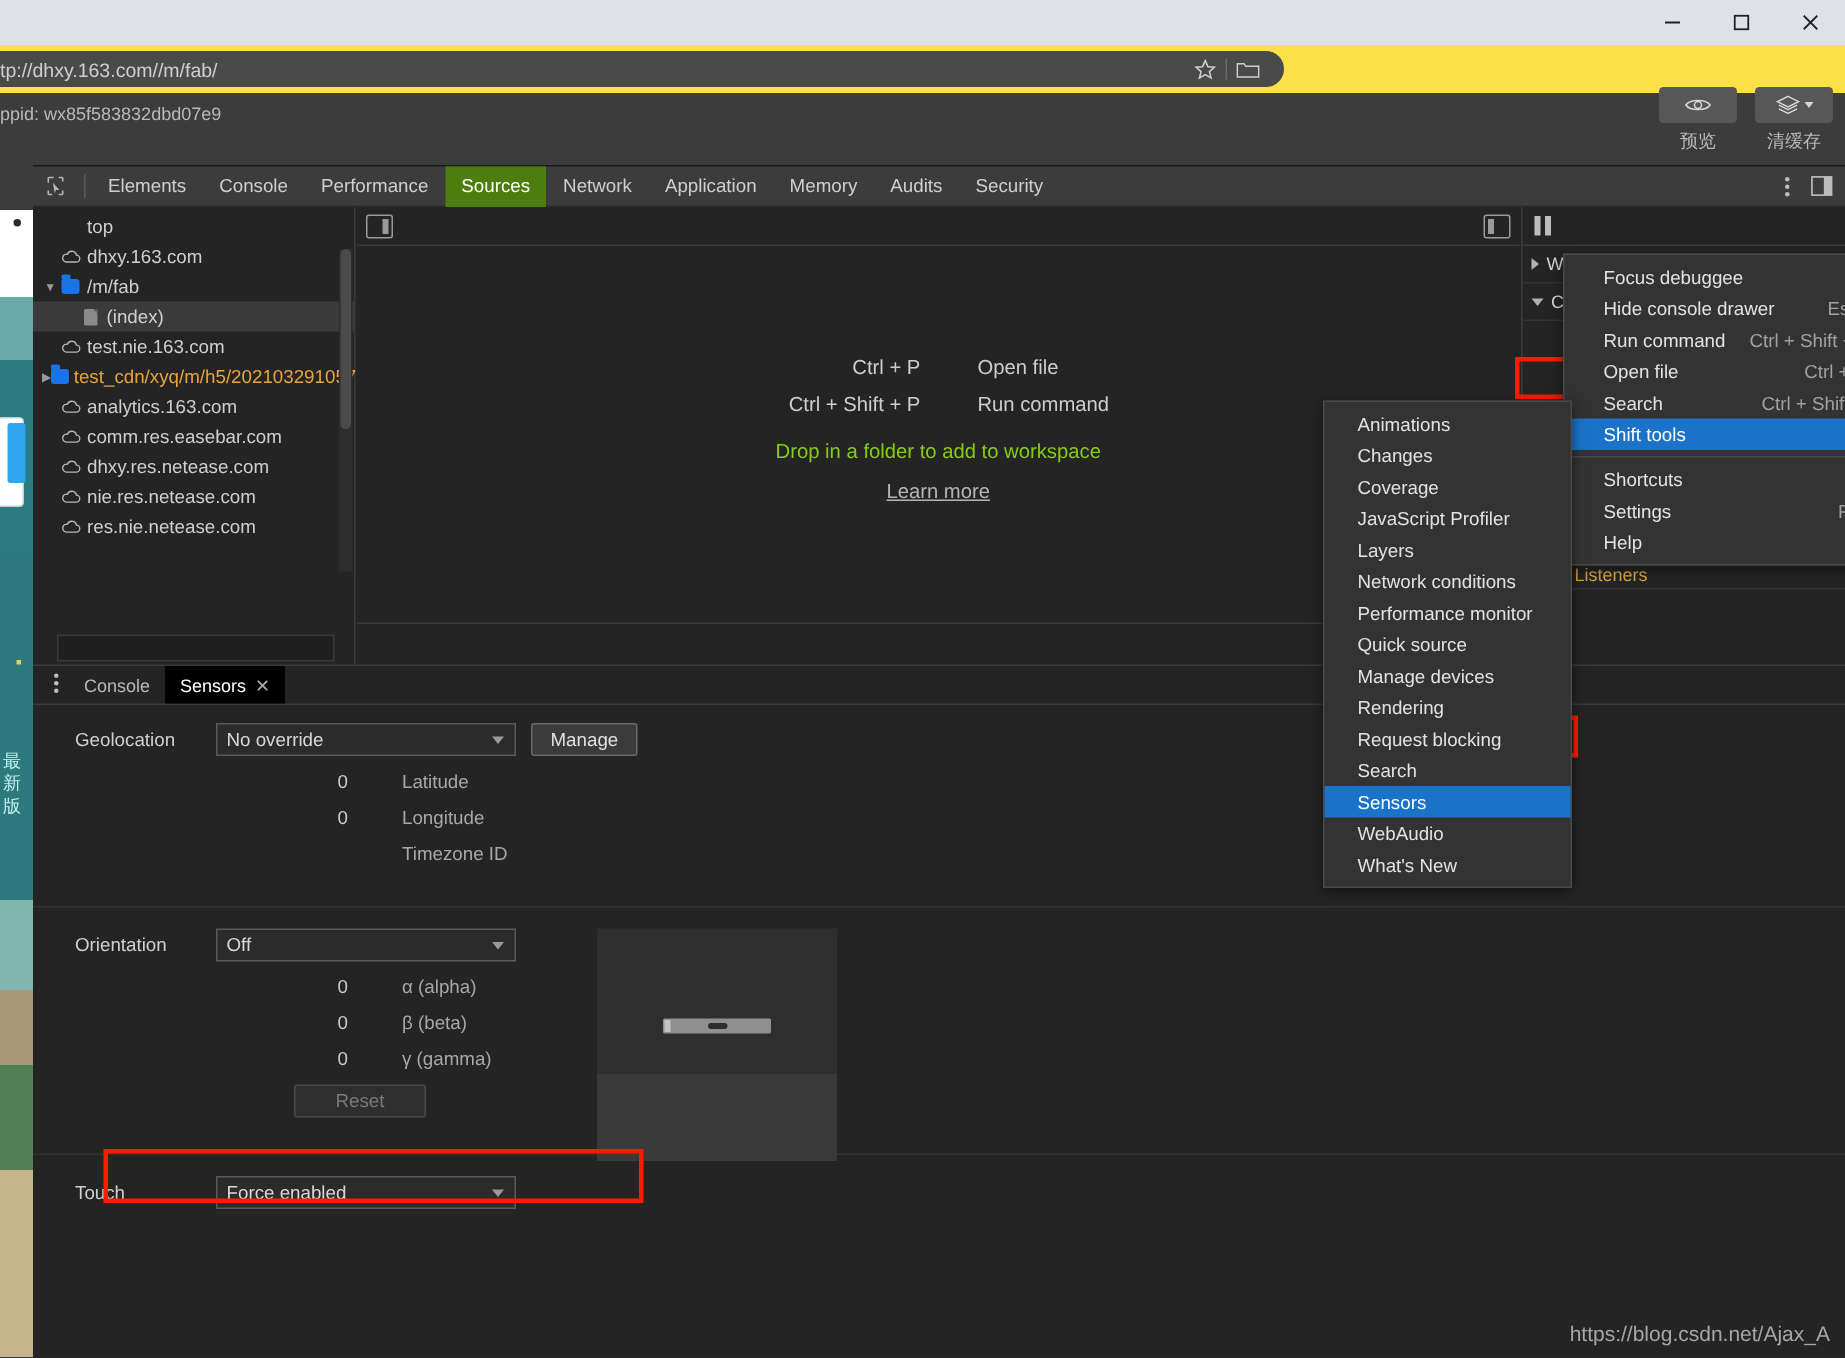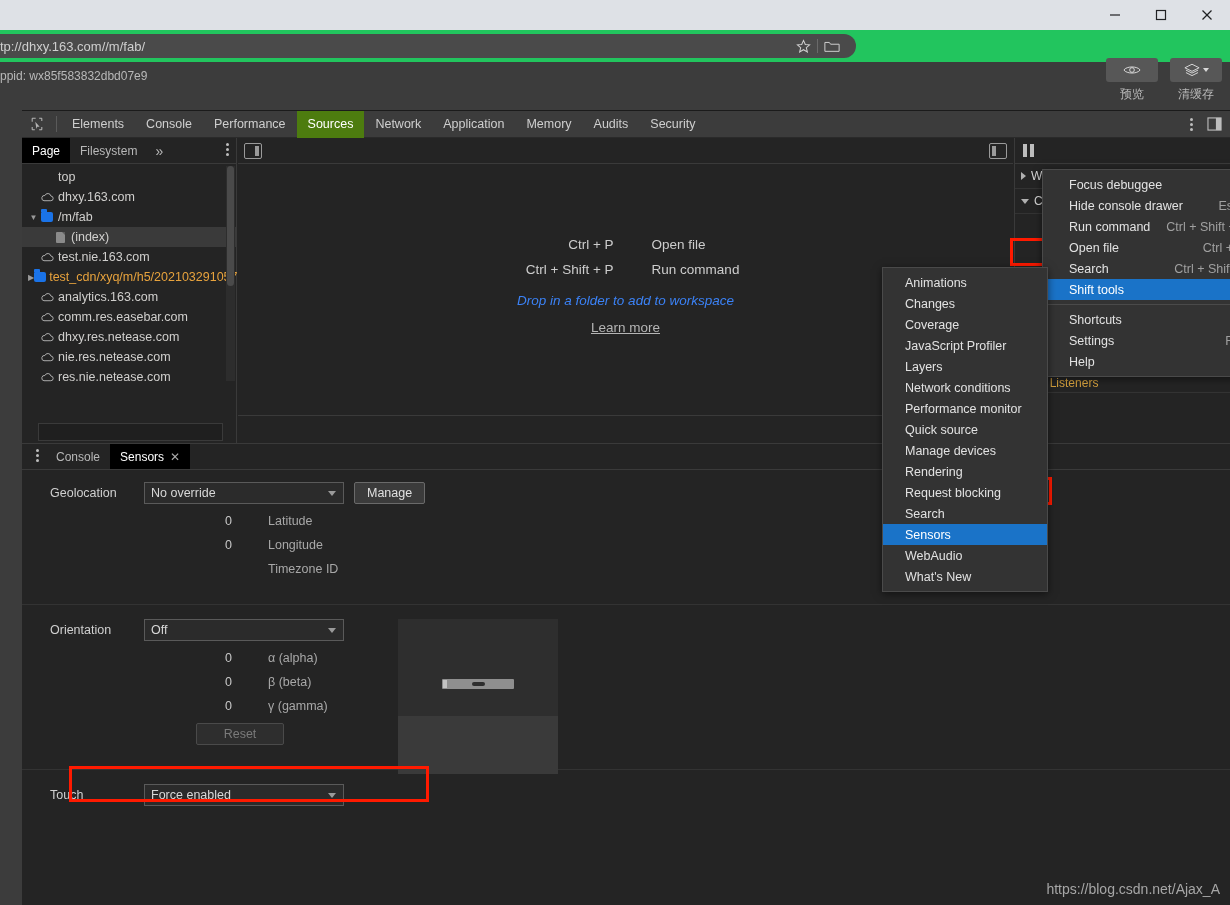--- a/index.html
+++ b/index.html
@@ -24,21 +24,21 @@
   .win-btn svg { display: block; }
 
   .browser-body {
     position: absolute; top: 30px; left: 0; width: 1230px; height: 875px;
     background: #3c3c3c;
   }
 
   
   .addr-row {
     position: absolute; top: 0; left: 0; width: 1230px; height: 32px;
-    background: #22c55e;
+    background: #fde047;
     display: flex; align-items: center;
   }
   .addr-box {
     position: absolute; left: -14px; top: 4px;
     width: 870px; height: 24px;
     background: #4a4a4a; border-radius: 13px;
     display: flex; align-items: center; padding: 0 10px 0 14px;
   }
   .addr-url {
     flex: 1; color: #cfcfcf; font-size: 13px;
@@ -206,21 +206,21 @@
   .editor-toolbar .right-ico { margin-left:auto; margin-right:6px; }
 
   .editor-blank {
     height: 243px; display:flex; flex-direction:column; align-items:center;
     justify-content:center; color:#bfbfbf; font-size:13.5px;
   }
   .sc-rows { }
   .sc-row { display:flex; margin-bottom: 10px; }
   .sc-key { width: 140px; text-align: right; padding-right: 38px; color:#cdcdcd; }
   .sc-val { color:#cdcdcd; }
-  .sc-drop { margin-top: 6px; color:#3b82f6;font-style:italic; }
+  .sc-drop { margin-top: 6px; color:#84cc16; }
   .sc-learn { margin-top: 12px; color:#b5b5b5; text-decoration: underline; cursor:pointer;}
   .editor-bottom-bar {
     position:absolute; left:0; bottom:0; width:775px; height:28px;
     border-top:1px solid #3a3a3a; background:#242424;
   }
 
   .src-right {
     position:absolute; left: 992px; top: 0; width: 216px; height: 305px;
     background:#242424; border-left:1px solid #3a3a3a;
   }
@@ -395,20 +395,37 @@
           <polygon points="9,1 17,5 9,9 1,5" fill="none" stroke="#d8d8d8" stroke-width="1.1"></polygon>
           <polyline points="2.2,7.6 9,11 15.8,7.6" fill="none" stroke="#d8d8d8" stroke-width="1.1"></polyline>
           <polyline points="2.2,10.4 9,13.8 15.8,10.4" fill="none" stroke="#d8d8d8" stroke-width="1.1"></polyline>
         </svg>
         <span class="caret-tiny"></span>
       </div>
       <div class="tb-label">清缓存</div>
     </div>
   </div>
 
+  <div class="page-sliver">
+    <div class="ps-white">
+        <span class="ps-dot"></span>
+      </div>
+    <div class="ps-teal1"></div>
+    <div class="ps-teal2"></div>
+    <div class="ps-card">
+        <div class="ps-card-blue"></div>
+      </div>
+    <div class="ps-teal3"></div>
+    <div class="ps-dot-y"></div>
+    <div class="ps-cn">最新版</div>
+    <div class="ps-teal4"></div>
+    <div class="ps-sand"></div>
+    <div class="ps-green"></div>
+    <div class="ps-tan"></div>
+  </div>
 
   <div class="devtools">
 
     <div class="dt-tabbar">
       <div class="dt-inspect">
         <svg width="14" height="14" viewBox="0 0 16 16">
           <path d="M2.5 1.5h4M2.5 1.5v4" stroke="#b5b5b5" stroke-width="1.2" fill="none"></path>
           <path d="M13.5 1.5h-3M13.5 1.5v3M13.5 14.5h-3M13.5 14.5v-3M2.5 14.5h3M2.5 14.5v-3" stroke="#b5b5b5" stroke-width="1.2" fill="none"></path>
           <path d="M6 5.5l5 5.5H8.3l-.9 2.6z" fill="#b5b5b5"></path>
         </svg>
@@ -434,30 +451,20 @@
             <rect x="1" y="1" width="14" height="13" fill="none" stroke="#bdbdbd" stroke-width="1.2"></rect>
             <rect x="9.5" y="1" width="5.5" height="13" fill="#bdbdbd"></rect>
           </svg>
         </div>
       </div>
     </div>
 
     <div class="sources">
 
       <div class="src-nav">
-        <div class="src-nav-tabs">
-          <div class="src-nav-tab active">Page</div>
-          <div class="src-nav-tab">Filesystem</div>
-          <div class="src-nav-more">»</div>
-          <div class="dots-v src-nav-dots">
-              <i></i>
-              <i></i>
-              <i></i>
-            </div>
-        </div>
 
         <div class="tree">
           <div class="tree-row">
             <span class="tw-arrow"></span>
             <span class="tw-ico"></span>
             <span class="tree-label plain">top</span>
           </div>
           <div class="tree-row">
             <span class="tw-arrow"></span>
             <span class="tw-ico cloud">

